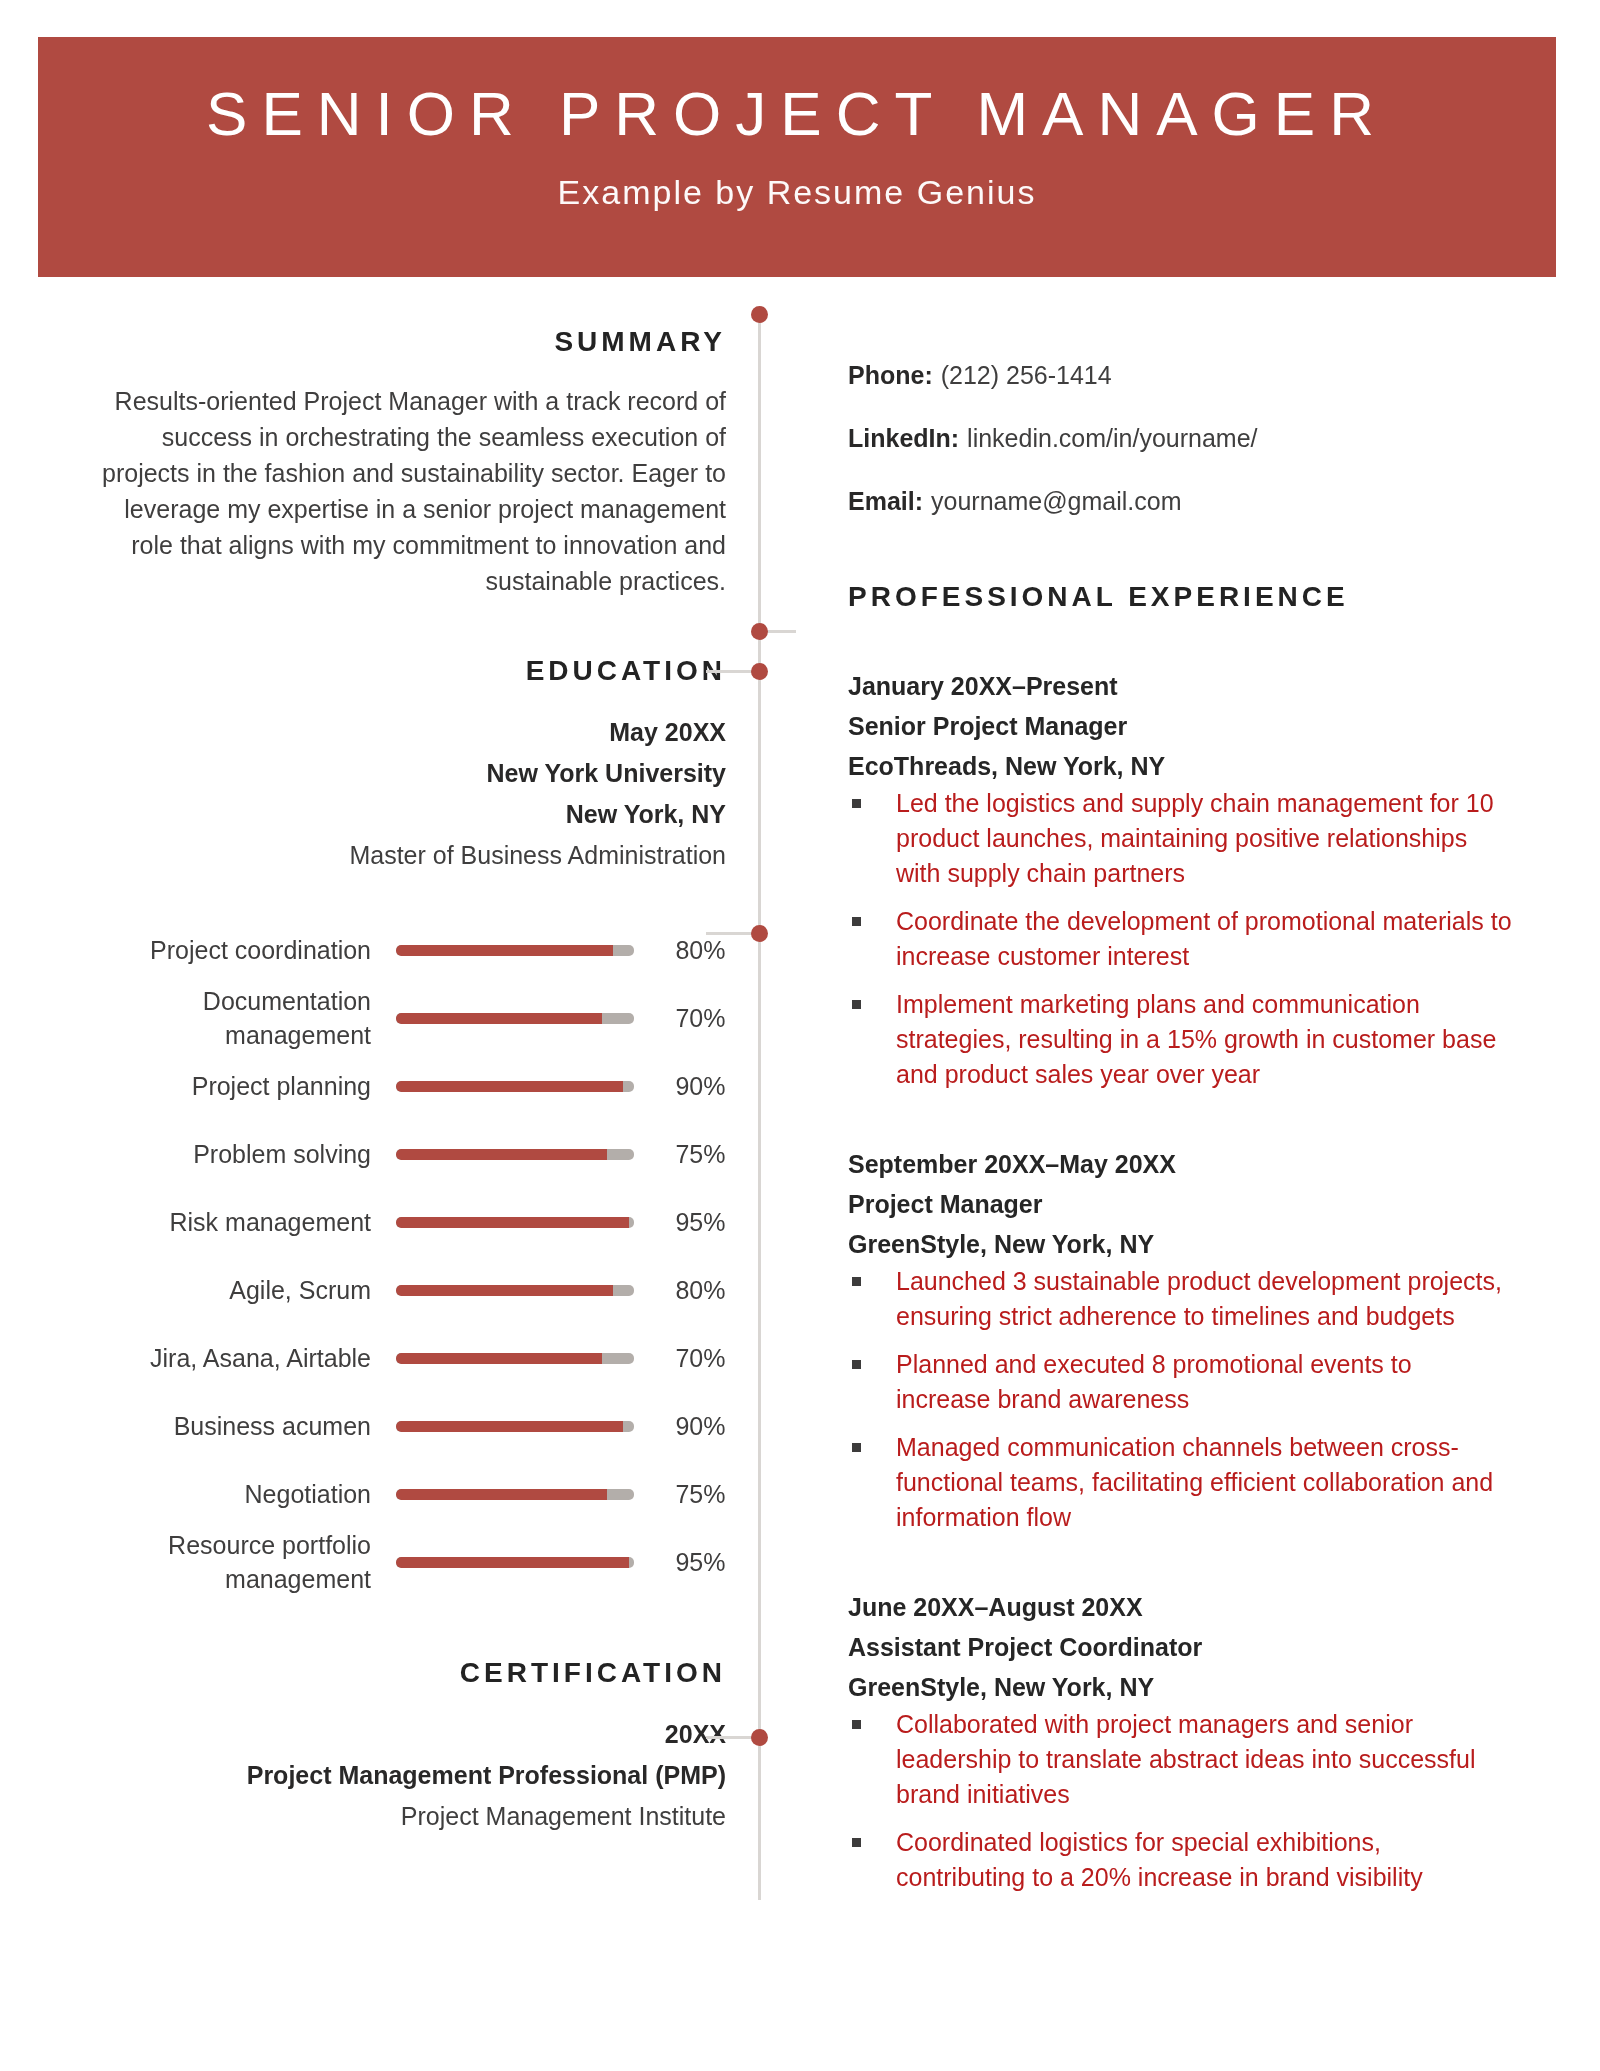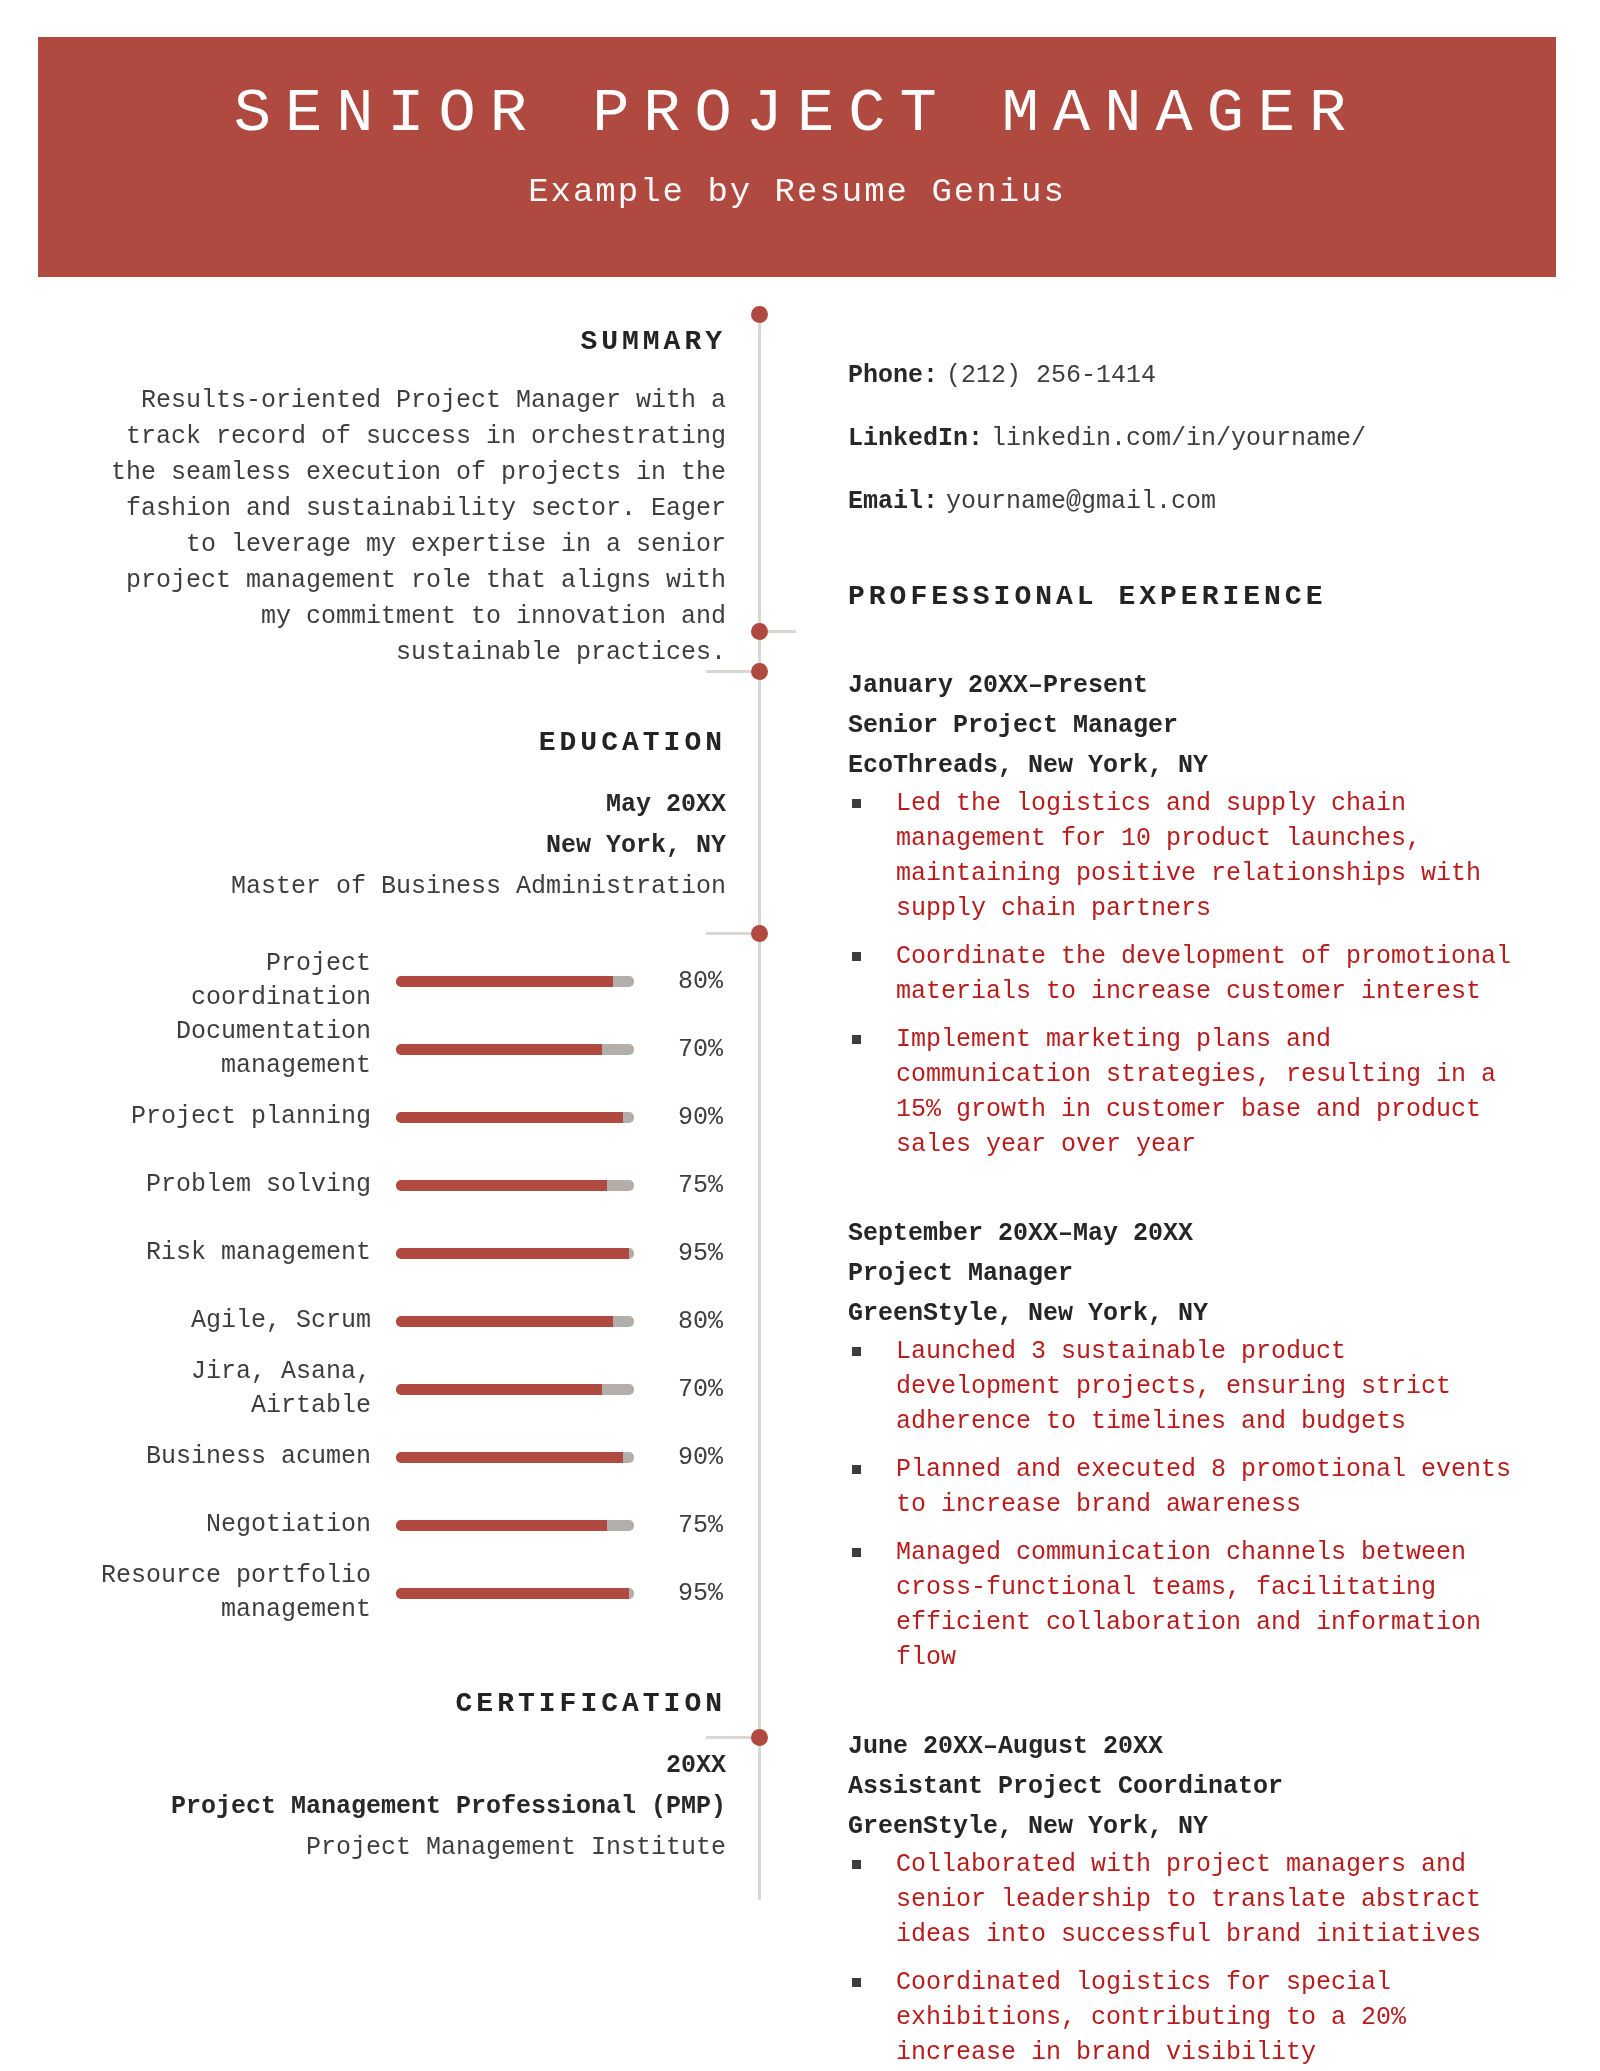--- a/index.html
+++ b/index.html
@@ -1,21 +1,21 @@
 <!DOCTYPE html>
 <html><head>
 <meta charset="utf-8">
 <style>
   html,body{margin:0;padding:0;background:#ffffff;}
   #page{
     position:relative;
     width:1600px;
     height:2071px;
     background:#ffffff;
-    font-family:Liberation Mono, monospace;
+    font-family:Liberation Sans, sans-serif;
     color:#3f3e3e;
     overflow:hidden;
   }
   
   .band{
     margin:37px 44px 0 38px;
     height:240px;
     display:flex;
     flex-direction:column;
     align-items:center;
@@ -163,20 +163,21 @@
     <div class="left-col">
       <section>
         <h2 class="sec">SUMMARY</h2>
         <p class="summary-text">Results-oriented Project Manager with a track record of success in orchestrating the seamless execution of projects in the fashion and sustainability sector. Eager to leverage my expertise in a senior project management role that aligns with my commitment to innovation and sustainable practices.</p>
       </section>
 
       <section class="edu">
         <h2 class="sec">EDUCATION</h2>
         <div class="edu-lines" id="edu-lines">
             <div class="line-bold">May 20XX</div>
+            <div class="line-bold">New York University</div>
             <div class="line-bold">New York, NY</div>
             <div class="line-reg">Master of Business Administration</div>
           </div>
       </section>
 
       <section class="skills">
         <div class="skills-list" id="skills-list">
             <div class="skill-row">
               <div class="skill-label">Project coordination</div>
               <div class="skill-track" style="background: rgb(179, 174, 170);">

